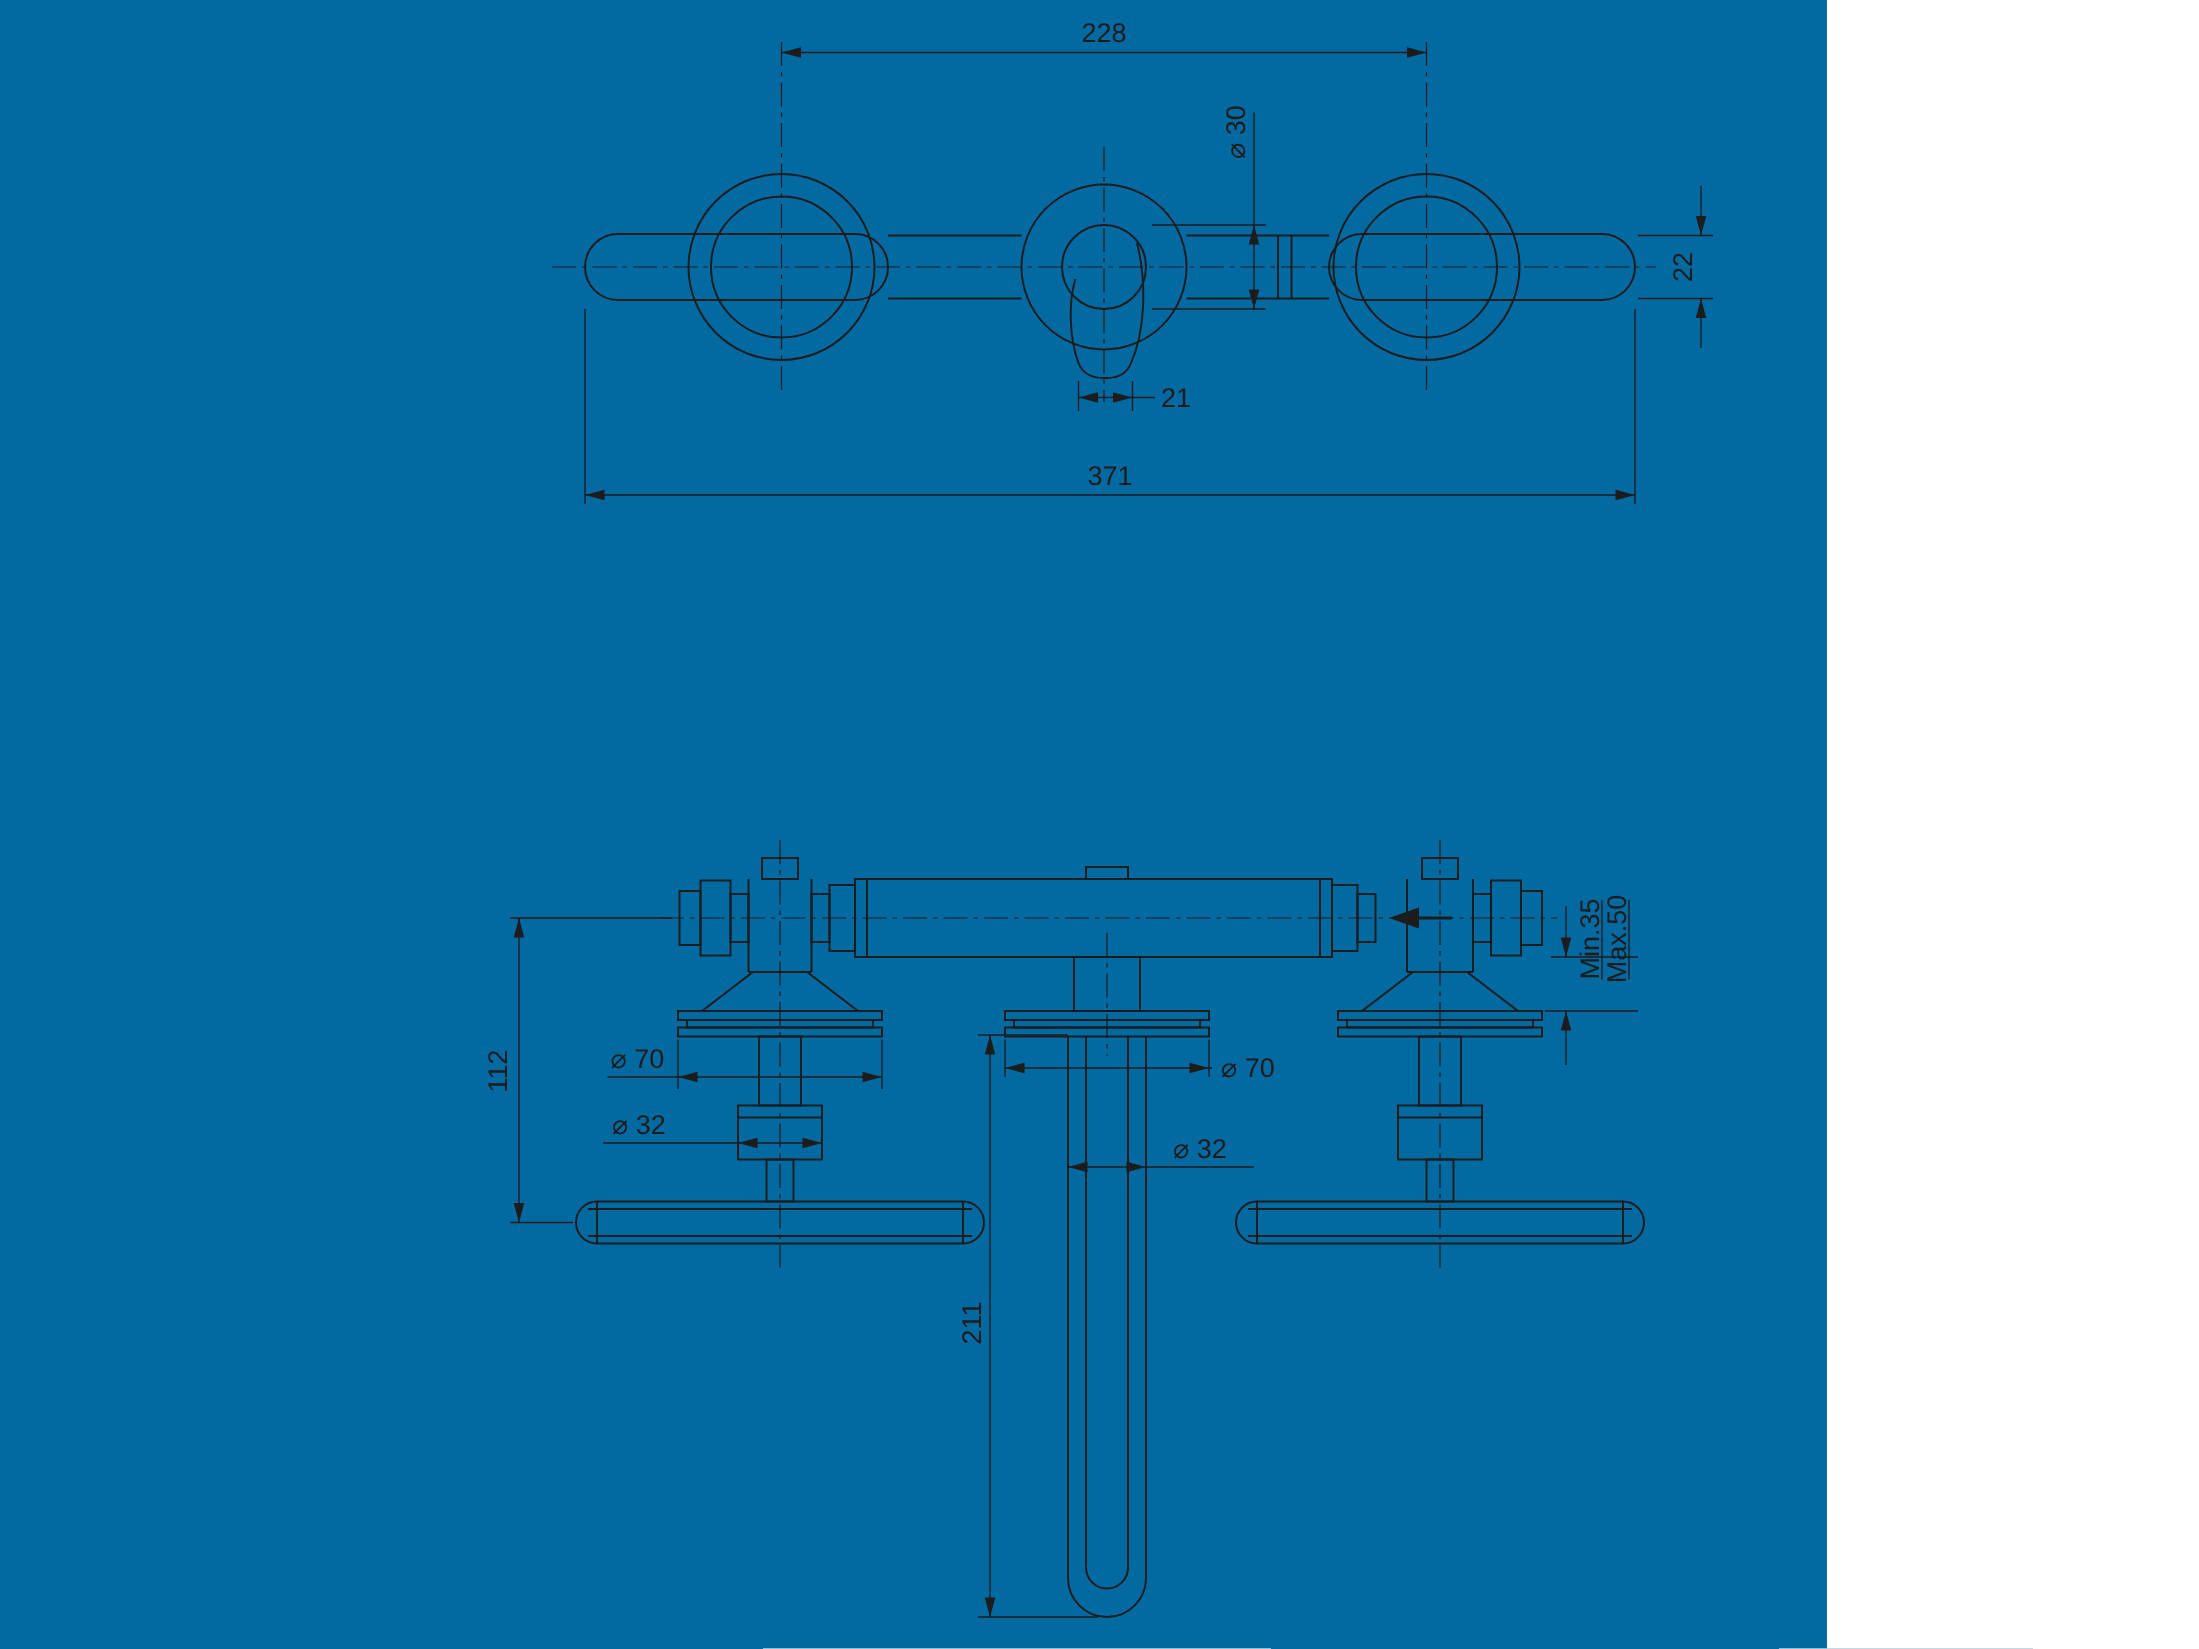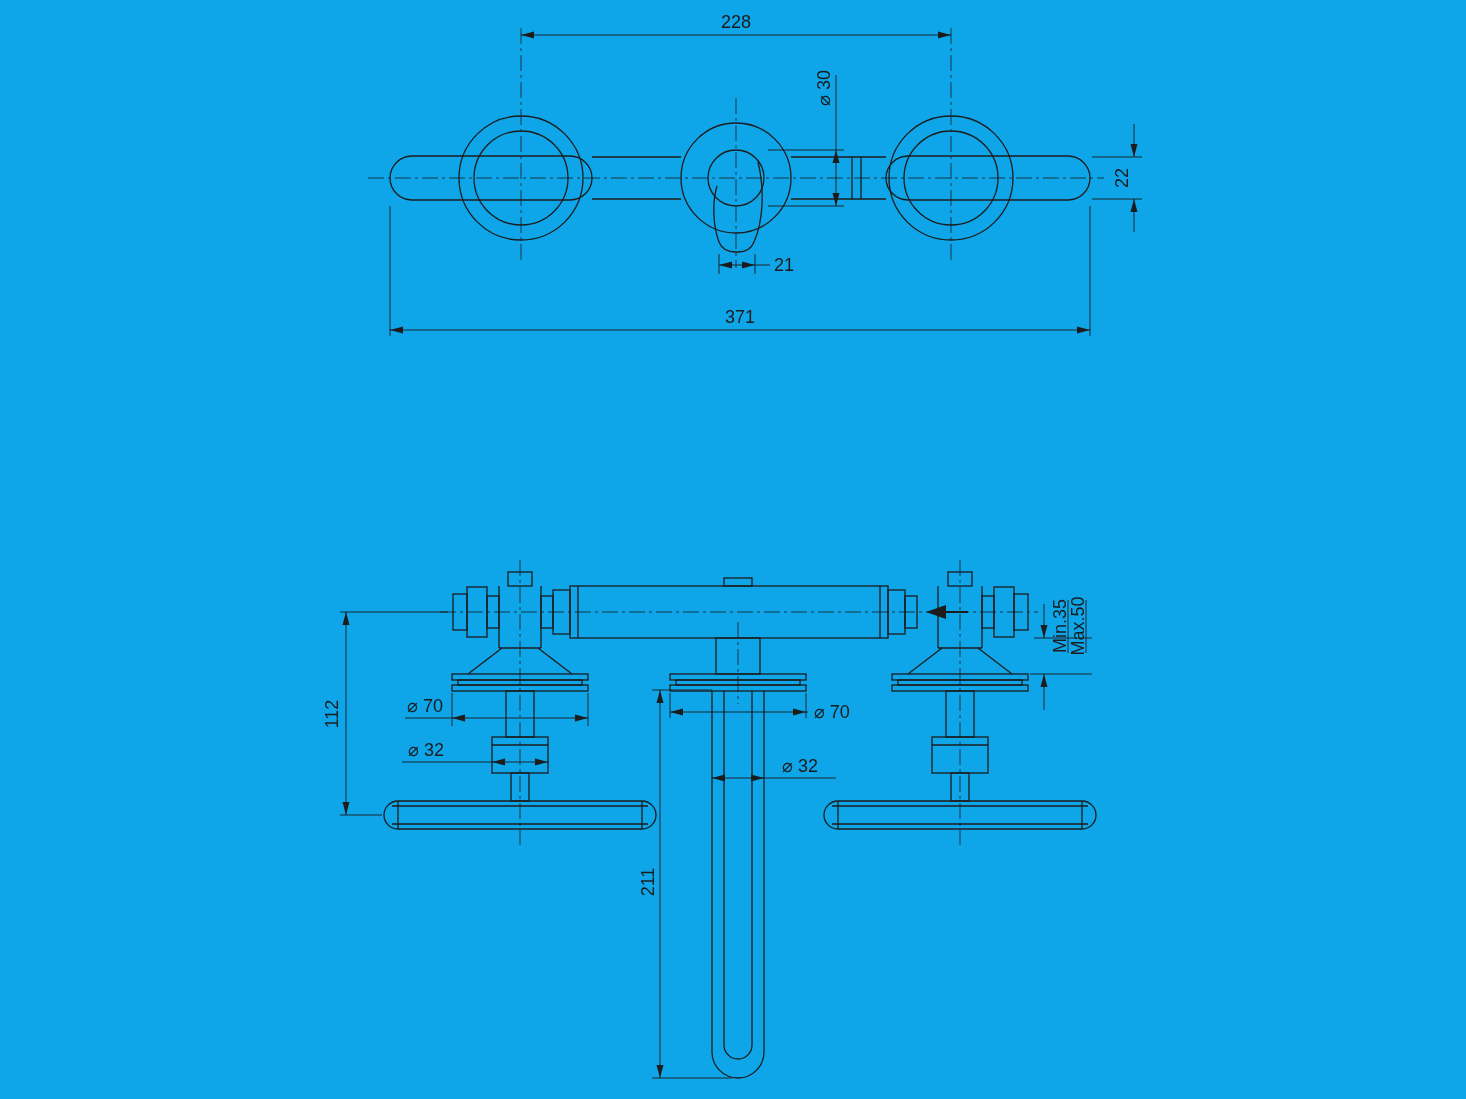--- a/index.html
+++ b/index.html
@@ -1,16 +1,16 @@
 <!DOCTYPE html>
 <html><head>
 <meta charset="utf-8">
 <style>
   html,body{margin:0;padding:0;background:#ffffff;}
-  .canvas{position:relative;width:1466px;height:1099px;background:#0ea5e9;overflow:hidden;}
+  .canvas{position:relative;width:1218px;height:1099px;background:#0369a1;overflow:hidden;}
   svg{display:block;}
   .main{fill:none;stroke:#1c1c1c;stroke-width:1.3;stroke-linejoin:miter;stroke-linecap:butt;}
   .dim{fill:none;stroke:#1c1c1c;stroke-width:0.9;}
   .cl{fill:none;stroke:#1c1c1c;stroke-width:0.8;stroke-dasharray:16 4 3 4;}
   .arw{fill:#1c1c1c;stroke:none;}
   text{font-family:"Liberation Sans", sans-serif;font-size:18px;fill:#1c1c1c;}
 </style>
 </head>
 <body>
 

